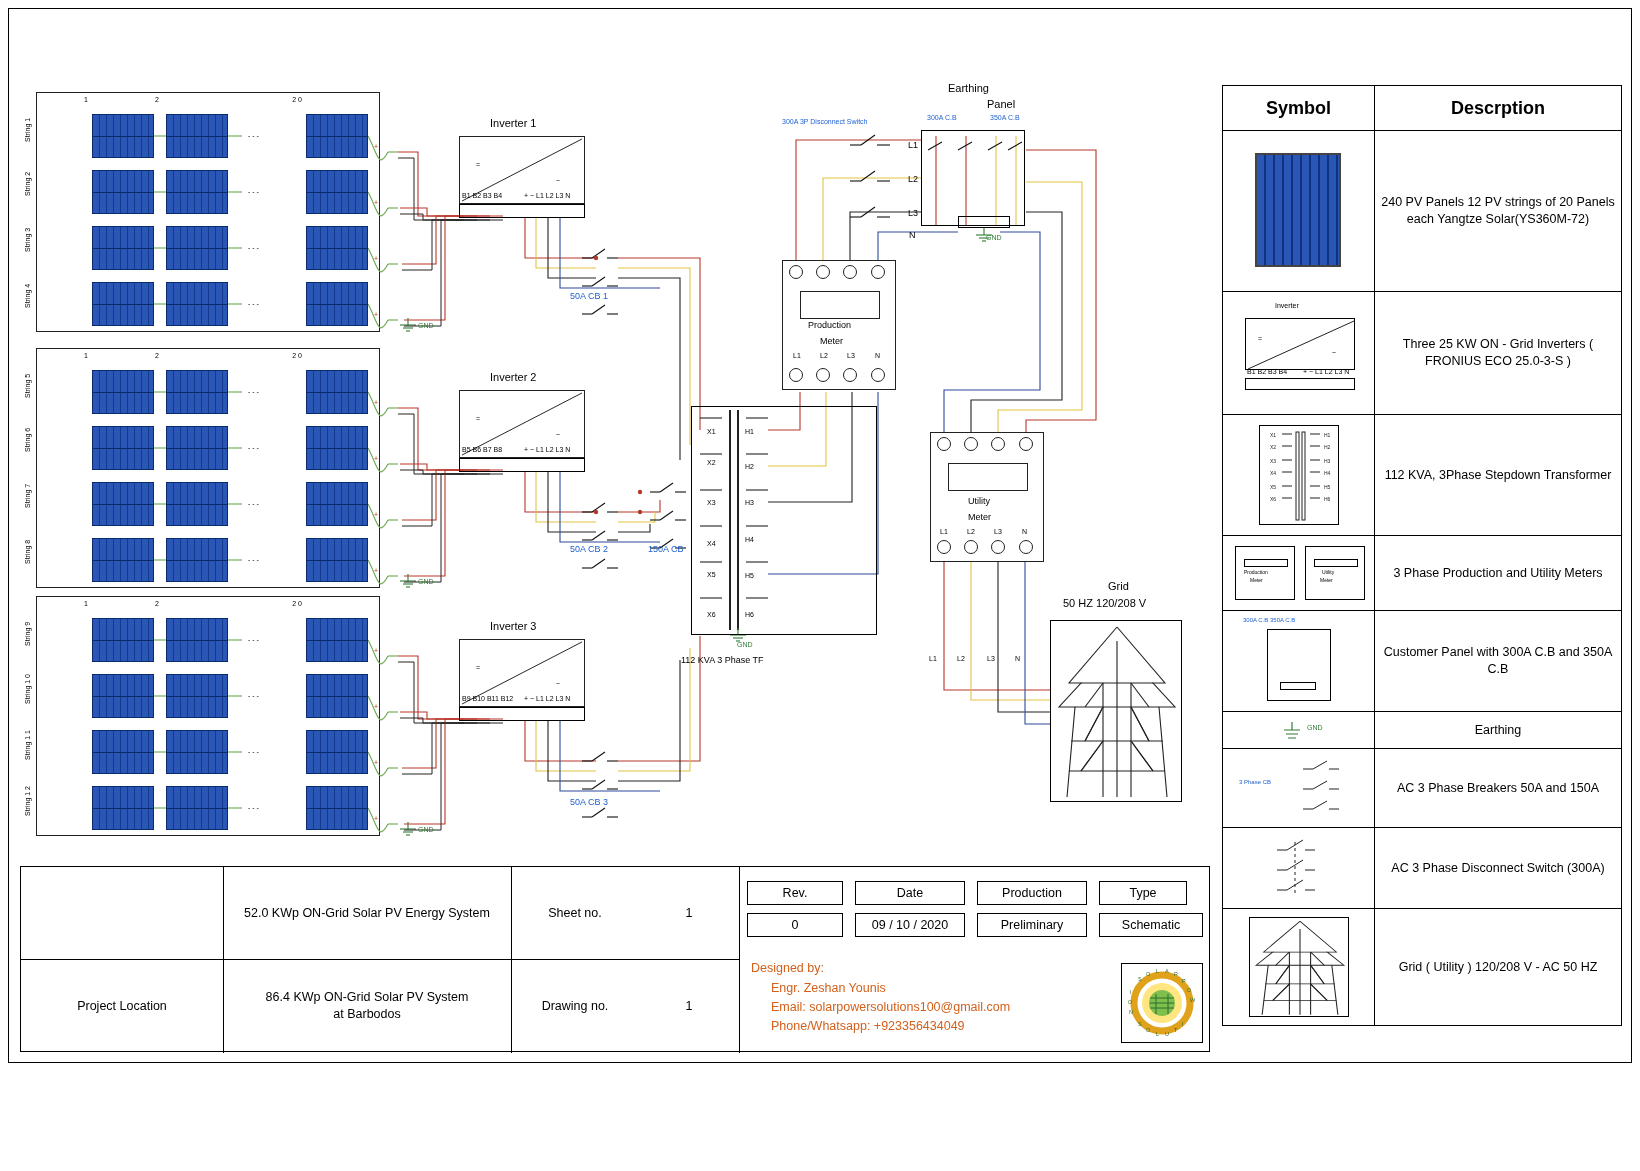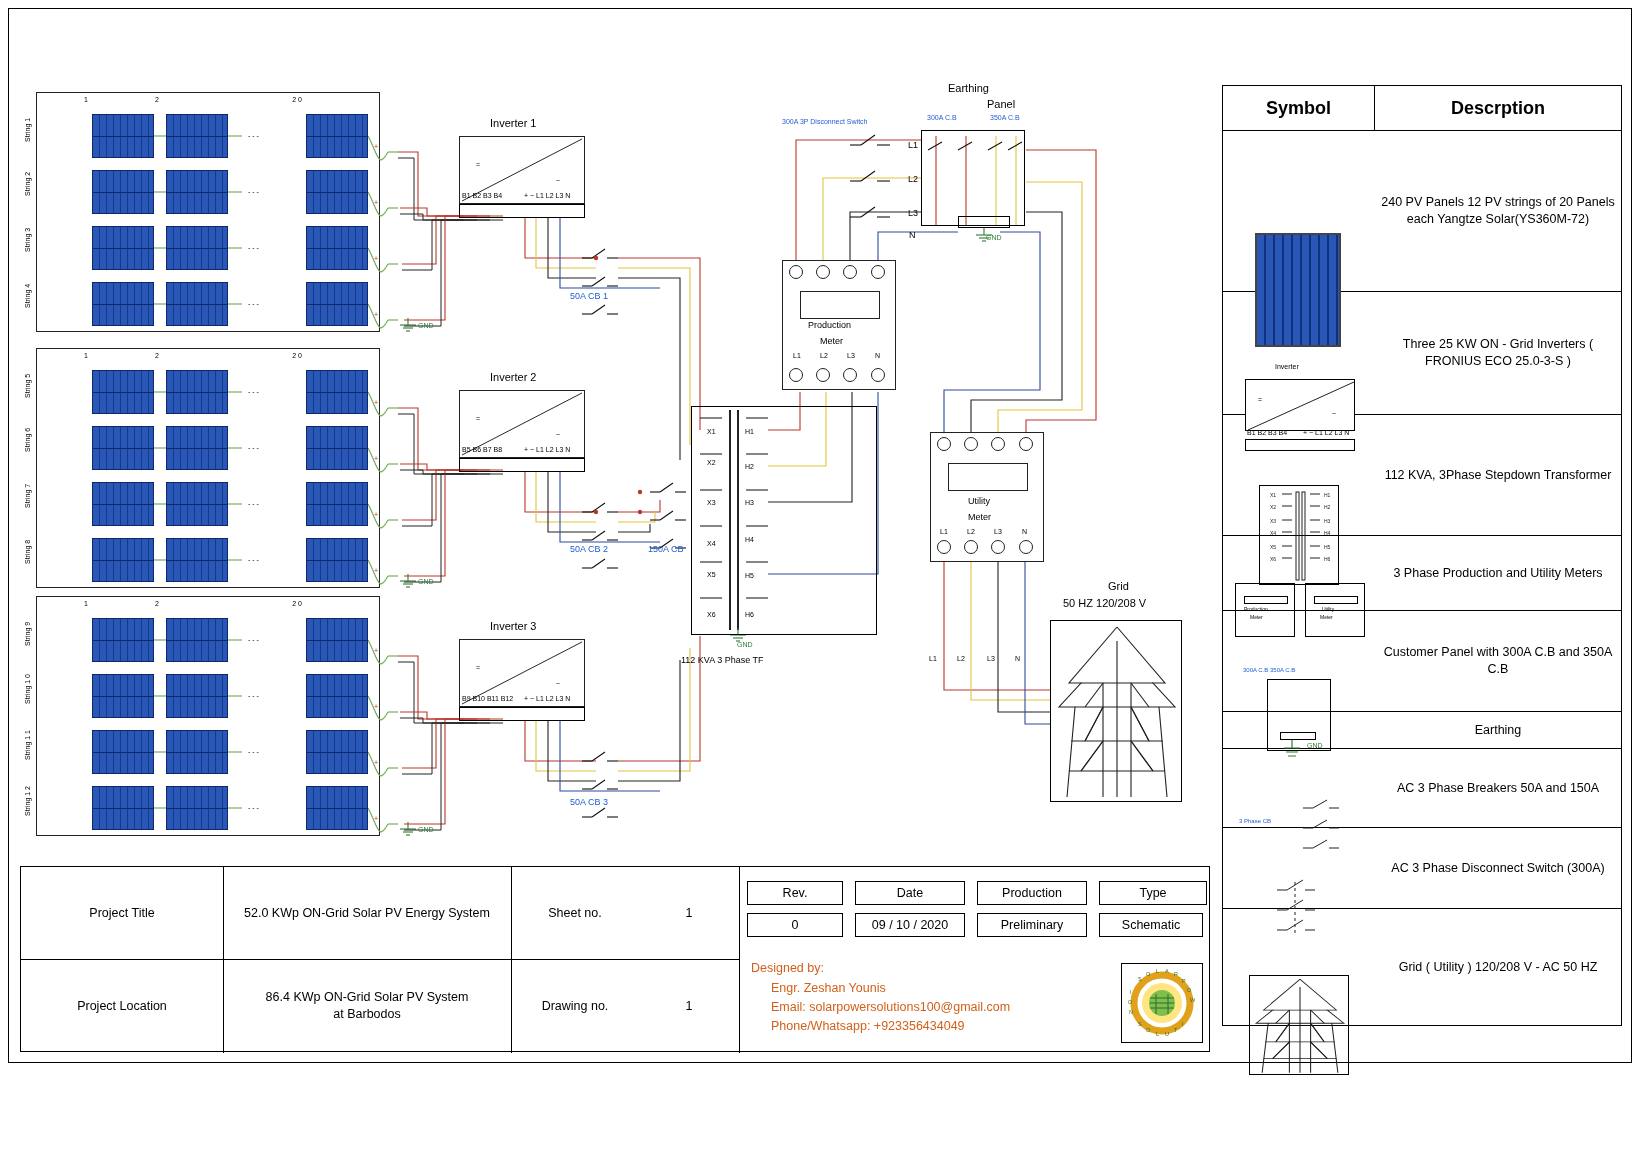--- a/index.html
+++ b/index.html
@@ -32,21 +32,21 @@
   .inv{position:absolute;border:1px solid #222;box-sizing:border-box;background:#fff;}
   .inv .diag{position:absolute;left:0;top:0;width:100%;height:100%;}
 
   
   .meter{position:absolute;border:1px solid #222;background:#fff;box-sizing:border-box;}
   .meterwin{position:absolute;border:1px solid #222;background:#fff;}
   .term-circ{position:absolute;width:14px;height:14px;border:1px solid #222;border-radius:50%;background:#fff;box-sizing:border-box;}
 
   
   .legend{position:absolute;left:1222px;top:85px;width:400px;border:1px solid #000;box-sizing:border-box;}
-  .legend .row{display:flex;border-bottom:1px solid #000;align-items:center;}
+  .legend .row{display:flex;border-bottom:1px solid #000;}
   .legend .row:last-child{border-bottom:none;}
   .legend .c1{width:152px;border-right:1px solid #000;box-sizing:border-box;position:relative;}
   .legend .c2{flex:1;box-sizing:border-box;display:flex;align-items:center;justify-content:center;text-align:center;font-size:12.5px;padding:4px 6px;line-height:1.35;}
   .legend .head{font-weight:bold;font-size:18px;display:flex;align-items:center;justify-content:center;height:44px;}
 
   
   .titleblock{position:absolute;left:20px;top:866px;width:1190px;height:186px;border:1px solid #000;box-sizing:border-box;}
   .tb-cell{position:absolute;box-sizing:border-box;display:flex;align-items:center;justify-content:center;text-align:center;font-size:12.5px;line-height:1.35;}
   .tb-btn{position:absolute;border:1px solid #000;box-sizing:border-box;display:flex;align-items:center;justify-content:center;font-size:12.5px;background:#fff;}
   .orange{color:#d2601a;font-size:12.5px;}
@@ -630,38 +630,37 @@
   </div>
 
   <div class="titleblock">
 
     <div class="line" style="left:0;top:92px;width:718px;height:1px;"></div>
 
     <div class="line" style="left:202px;top:0;width:1px;height:186px;"></div>
     <div class="line" style="left:490px;top:0;width:1px;height:186px;"></div>
     <div class="line" style="left:718px;top:0;width:1px;height:186px;"></div>
 
-    <div class="tb-cell" style="left:0;top:0;width:202px;height:92px;">Project Title</div>
     <div class="tb-cell" style="left:202px;top:0;width:288px;height:92px;">52.0 KWp ON-Grid Solar PV Energy System</div>
     <div class="tb-cell" style="left:490px;top:0;width:128px;height:92px;">Sheet no.</div>
     <div class="tb-cell" style="left:618px;top:0;width:100px;height:92px;">1</div>
 
     <div class="tb-cell" style="left:0;top:92px;width:202px;height:94px;">Project Location</div>
     <div class="tb-cell" style="left:202px;top:92px;width:288px;height:94px;white-space:pre-line;">86.4 KWp ON-Grid Solar PV System
 at Barbodos</div>
     <div class="tb-cell" style="left:490px;top:92px;width:128px;height:94px;">Drawing no.</div>
     <div class="tb-cell" style="left:618px;top:92px;width:100px;height:94px;">1</div>
 
     <div class="tb-btn" style="left:726px;top:14px;width:96px;height:24px;">Rev.</div>
     <div class="tb-btn" style="left:726px;top:46px;width:96px;height:24px;">0</div>
     <div class="tb-btn" style="left:834px;top:14px;width:110px;height:24px;">Date</div>
     <div class="tb-btn" style="left:834px;top:46px;width:110px;height:24px;">09 / 10 / 2020</div>
     <div class="tb-btn" style="left:956px;top:14px;width:110px;height:24px;">Production</div>
     <div class="tb-btn" style="left:956px;top:46px;width:110px;height:24px;">Preliminary</div>
-    <div class="tb-btn" style="left:1078px;top:14px;width:108px;height:24px;">Type</div>
+    <div class="tb-btn" style="left:1078px;top:14px;width:88px;height:24px;">Type</div>
     <div class="tb-btn" style="left:1078px;top:46px;width:104px;height:24px;">Schematic</div>
 
     <div class="abs orange" style="left:730px;top:94px;">Designed by:</div>
     <div class="abs orange" style="left:750px;top:114px;">Engr. Zeshan Younis</div>
     <div class="abs orange" style="left:750px;top:133px;">Email: solarpowersolutions100@gmail.com</div>
     <div class="abs orange" style="left:750px;top:152px;">Phone/Whatsapp: +923356434049</div>
 
     <div class="logo" style="left:1100px;top:96px;width:82px;height:80px;">
       <svg width="76" height="74" viewBox="0 0 76 74">
         <circle cx="38" cy="37" r="28" fill="none" stroke="#e0a21b" stroke-width="7"></circle>

